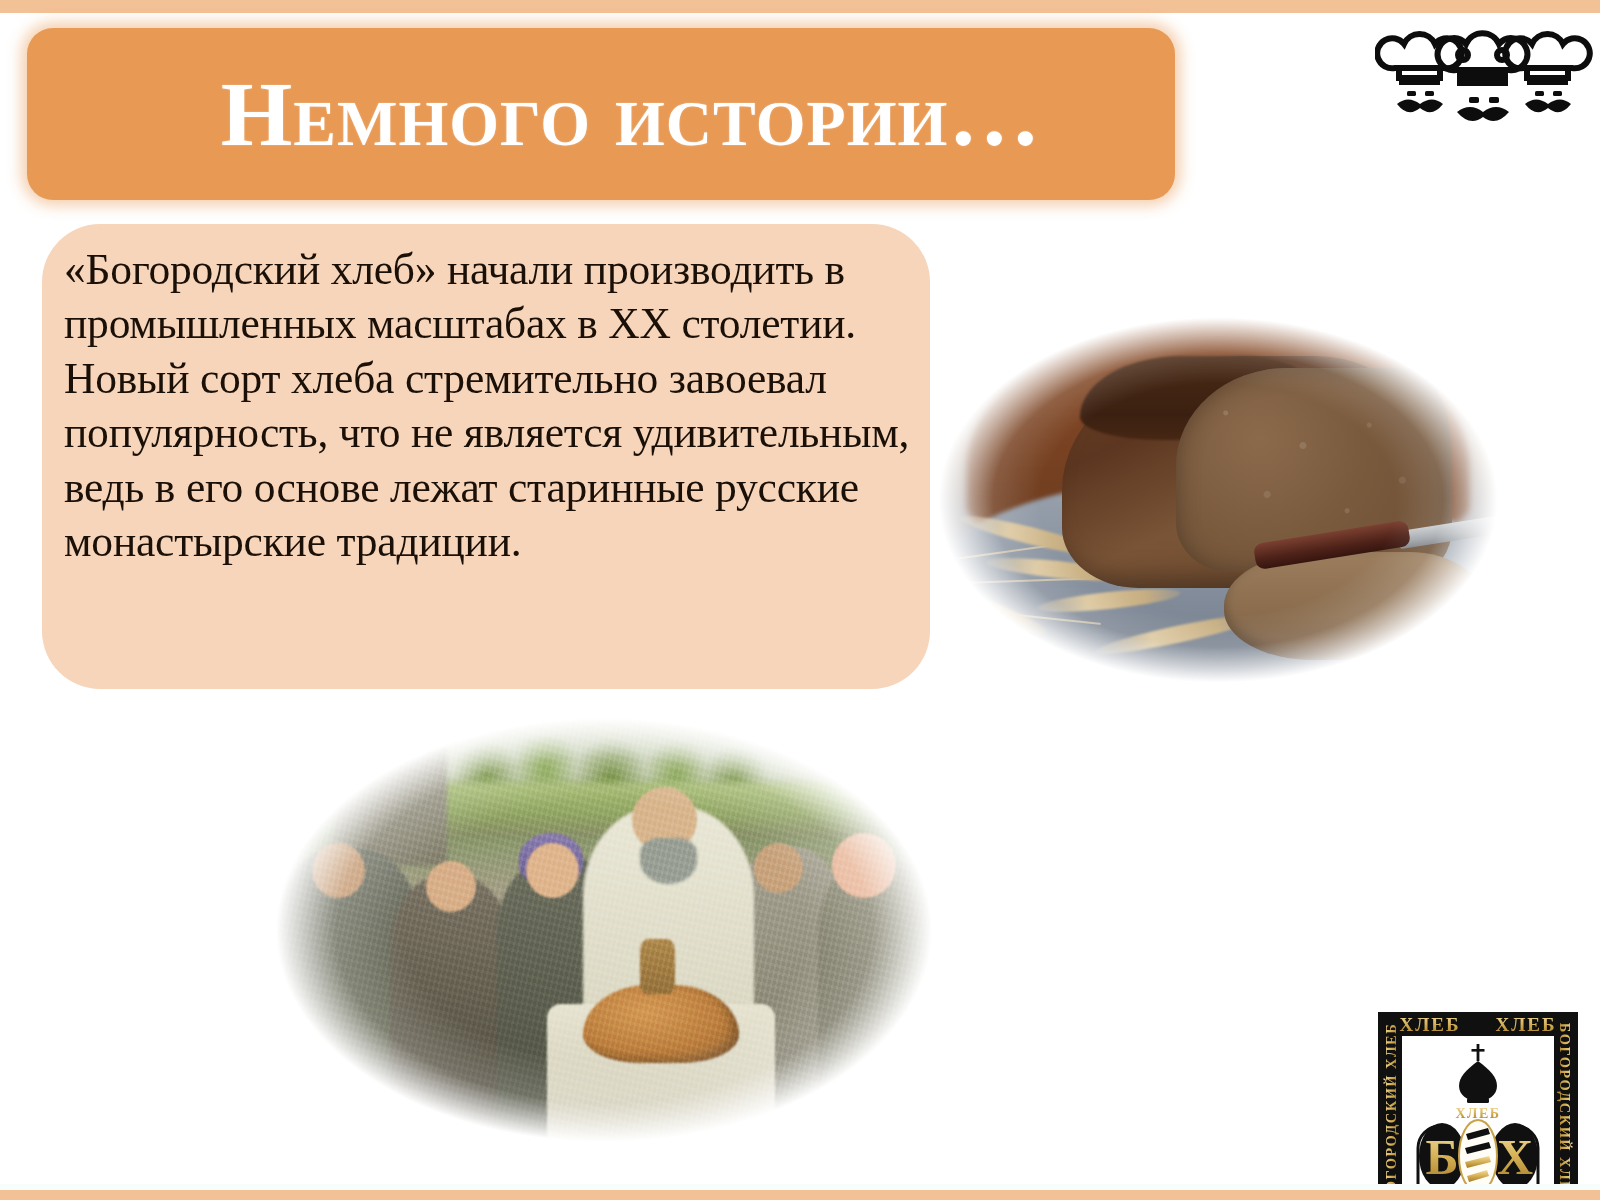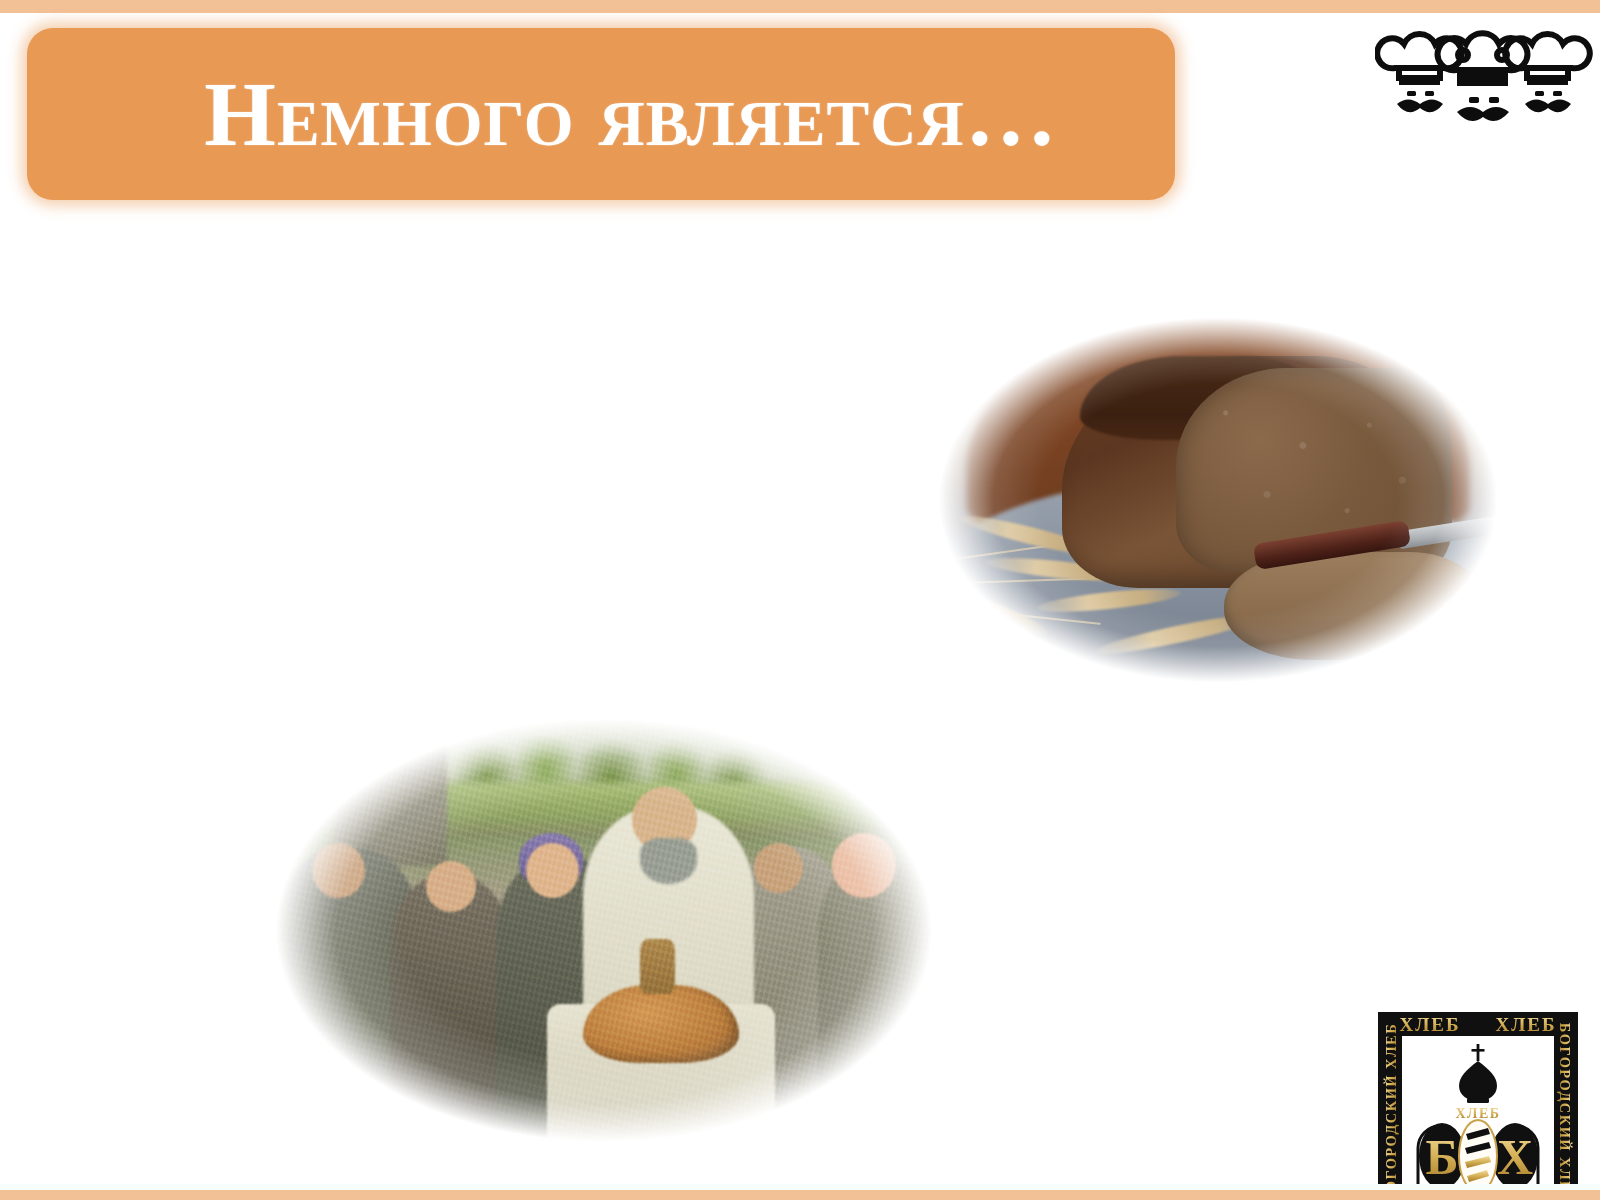--- a/index.html
+++ b/index.html
@@ -344,23 +344,26 @@
   svg { display: block; }
 </style>
 </head>
 <body>
 
 <div class="slide">
 
   <div class="band-top"></div>
 
   <div class="title-bar">
-    <div class="title-text">Немного является…</div>
+    <div class="title-text">Немного истории…</div>
   </div>
 
+  <div class="text-box">
+    <div class="body-text">«Богородский хлеб» начали производить в промышленных масштабах в XX столетии. Новый сорт хлеба стремительно  завоевал популярность, что не является удивительным, ведь в его основе лежат старинные русские монастырские традиции.</div>
+  </div>
 
   <div class="bread-photo">
     <div class="bread-scene">
       <div class="board"></div>
       <div class="tray"></div>
       <div class="wheat">
         <div class="stalk s1"></div>
         <div class="stalk s2"></div>
         <div class="stalk s3"></div>
         <div class="ear e1"></div>

